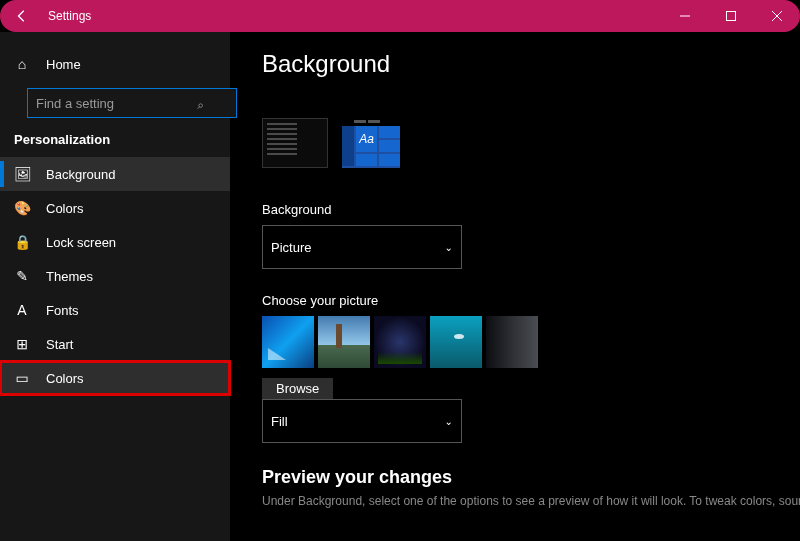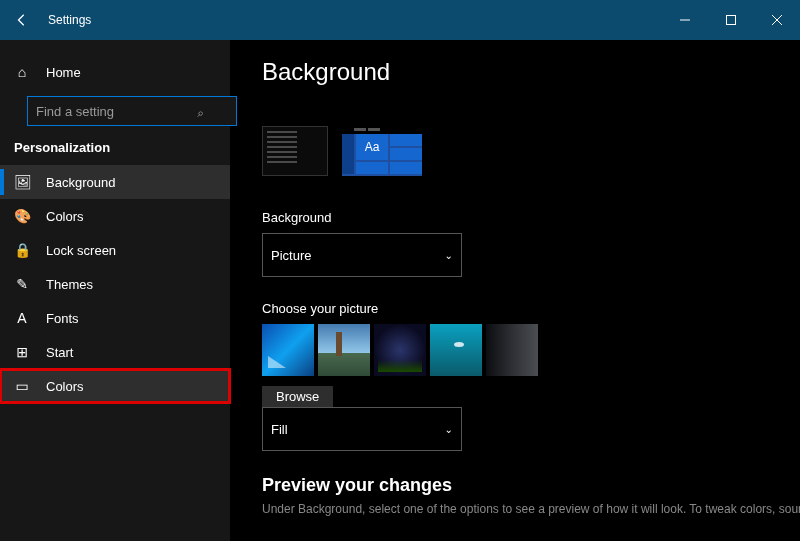--- a/index.html
+++ b/index.html
@@ -1,17 +1,17 @@
 <!DOCTYPE html>
 <html><head>
 <meta charset="utf-8">
 <style>
   * { box-sizing: border-box; margin: 0; padding: 0; font-family: "Segoe UI", Arial, sans-serif; }
   body { width: 800px; height: 541px; background: #000; color: #fff; overflow: hidden; display: flex; flex-direction: column; }
-  .titlebar { height: 40px; background: #0c4a6e; display: flex; align-items: center; }
+  .titlebar { height: 32px; background: #be185d; display: flex; align-items: center; border-radius: 16px; }
   .back-btn { width: 44px; height: 32px; display:flex; align-items:center; justify-content:center; color:#fff; font-size:13px; }
   .title { font-size: 12px; color: #fff; margin-left: 4px; }
   .caption-controls { margin-left:auto; display:flex; }
   .cap { width: 46px; height: 32px; display:flex; align-items:center; justify-content:center; color:#fff; font-size:10px; }
   .body-area { flex:1; display:flex; min-height:0; }
   .sidebar { width: 230px; background: #171717; display:flex; flex-direction:column; padding-top:12px; }
   .home-row { height: 40px; display:flex; align-items:center; padding-left: 14px; gap: 16px; font-size: 13px; }
   .home-row .icon { width:16px; font-size:14px; text-align:center; }
   .search-wrap { padding: 4px 10px 10px 10px; }
   .search { width: 100%; height: 30px; background: #171717; border: 1px solid #0078d7; color:#fff; font-size:13px; padding: 0 28px 0 8px; outline:none;margin-left:17px; }
@@ -23,21 +23,21 @@
   .nav-item .icon { width:16px; font-size:14px; text-align:center; color:#fff; }
   .nav-item.selected { background: #2e2e2e; }
   .nav-item.selected::before { content:""; position:absolute; left:0; top:4px; bottom:4px; width:4px; background:#0078d7; }
   .nav-item.highlighted { background:#2e2e2e; outline:3px solid #d00; outline-offset:-2px; }
   .content { flex:1; background:#000; padding: 18px 0 0 32px; overflow:hidden; }
   h1.page-title { font-size: 24px; font-weight: 300; margin-bottom: 40px; }
   .preview-row { display:flex; gap:14px; margin-bottom: 34px; }
   .desk-prev { width:66px; height:50px; background:#0b0b0b; border:1px solid #333; position:relative; }
   .desk-prev .fake-txt { position:absolute; left:4px; top:4px; bottom:4px; width:30px; display:flex; flex-direction:column; gap:3px; }
   .fake-txt span { display:block; height:2px; background:#4a4a4a; }
-  .start-prev { width:80px; height:50px; position:relative; }
+  .start-prev { width:58px; height:50px; position:relative;font-style:italic; }
   .start-prev .top { height:6px; background:#000; display:flex; gap:2px; padding-left:12px; }
   .start-prev .top span { width:12px; height:3px; background:#555; margin-top:2px; }
   .start-prev .grid { position:absolute; top:8px; left:0; right:0; bottom:0; background:#1e4fa1; display:grid; grid-template-columns: 12px 1fr 1fr; grid-template-rows: 1fr 1fr 1fr; gap:2px; }
   .start-prev .grid div { background:#1666d0; }
   .start-prev .side { grid-row: 1 / span 3; background:#0d3f8a !important; }
   .start-prev .big { grid-row: 1 / span 2; grid-column: 2; display:flex; align-items:center; justify-content:center; font-size:12px; color:#fff; }
   .field-label { font-size:13px; margin-bottom:8px; }
   .dropdown { width:200px; height:44px; border:1px solid #555; background:#000; display:flex; align-items:center; padding:0 8px; font-size:13px; margin-bottom:24px; position:relative; }
   .dropdown .chev { margin-left:auto; font-size:10px; }
   .pics { display:flex; gap:4px; margin-bottom:10px; }

